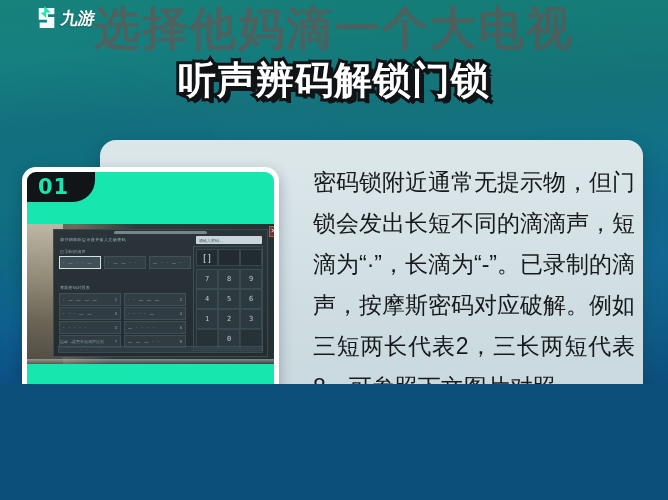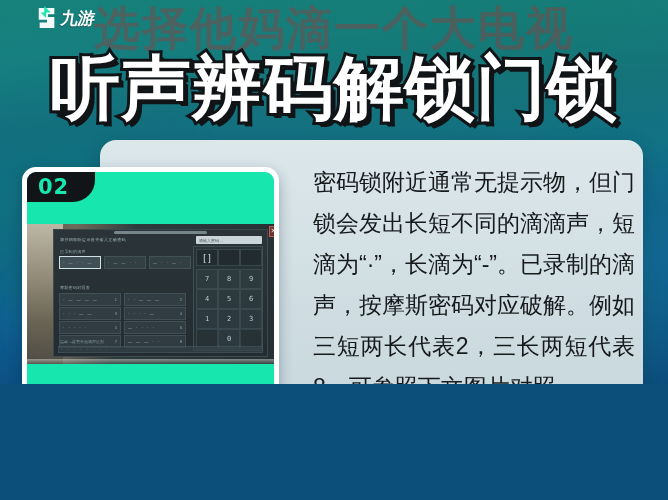--- a/index.html
+++ b/index.html
@@ -42,23 +42,23 @@
   .logo-text{
     font-size:17px;font-weight:bold;color:#ffffff;
     font-family:"DejaVu Sans",sans-serif;
     letter-spacing:0px;
     transform:skewX(-8deg);
     text-shadow:0 1px 1px rgba(0,0,0,.35);
   }
 
   
   .headline{
-    position:absolute;left:0;top:56px;width:668px;
+    position:absolute;left:0;top:48px;width:668px;
     text-align:center;
-    font-size:70px;line-height:64px;font-weight:bold;
+    font-size:38px;line-height:64px;font-weight:bold;
     color:#ffffff;letter-spacing:1px;
     white-space:nowrap;
     -webkit-text-stroke:6px #111417;
     paint-order:stroke fill;
     text-shadow:
        4px 4px 0 #111417,
        5px 5px 0 #111417,
        0 3px 0 #111417;
     z-index:5;
   }
@@ -231,21 +231,21 @@
     <span class="logo-text">九游</span>
   </div>
 
   <div class="headline">听声辨码解锁门锁</div>
 
   <div class="content-panel"></div>
 
   <div class="body-text">密码锁附近通常无提示物，但门锁会发出长短不同的滴滴声，短滴为“·”，长滴为“-”。已录制的滴声，按摩斯密码对应破解。例如三短两长代表2，三长两短代表8，可参照下文图片对照。</div>
 
   <div class="image-card">
-    <div class="badge">02</div>
+    <div class="badge">01</div>
 
     <div class="shot">
       <div class="shot-bg-left"></div>
 
       <div class="lock-ui">
         <div class="lock-topbar"></div>
         <div class="lock-title">请仔细聆听提示音并输入正确密码</div>
         <div class="lock-coin">金币 0</div>
 
         <div class="sec-label a">已录制的滴声</div>

